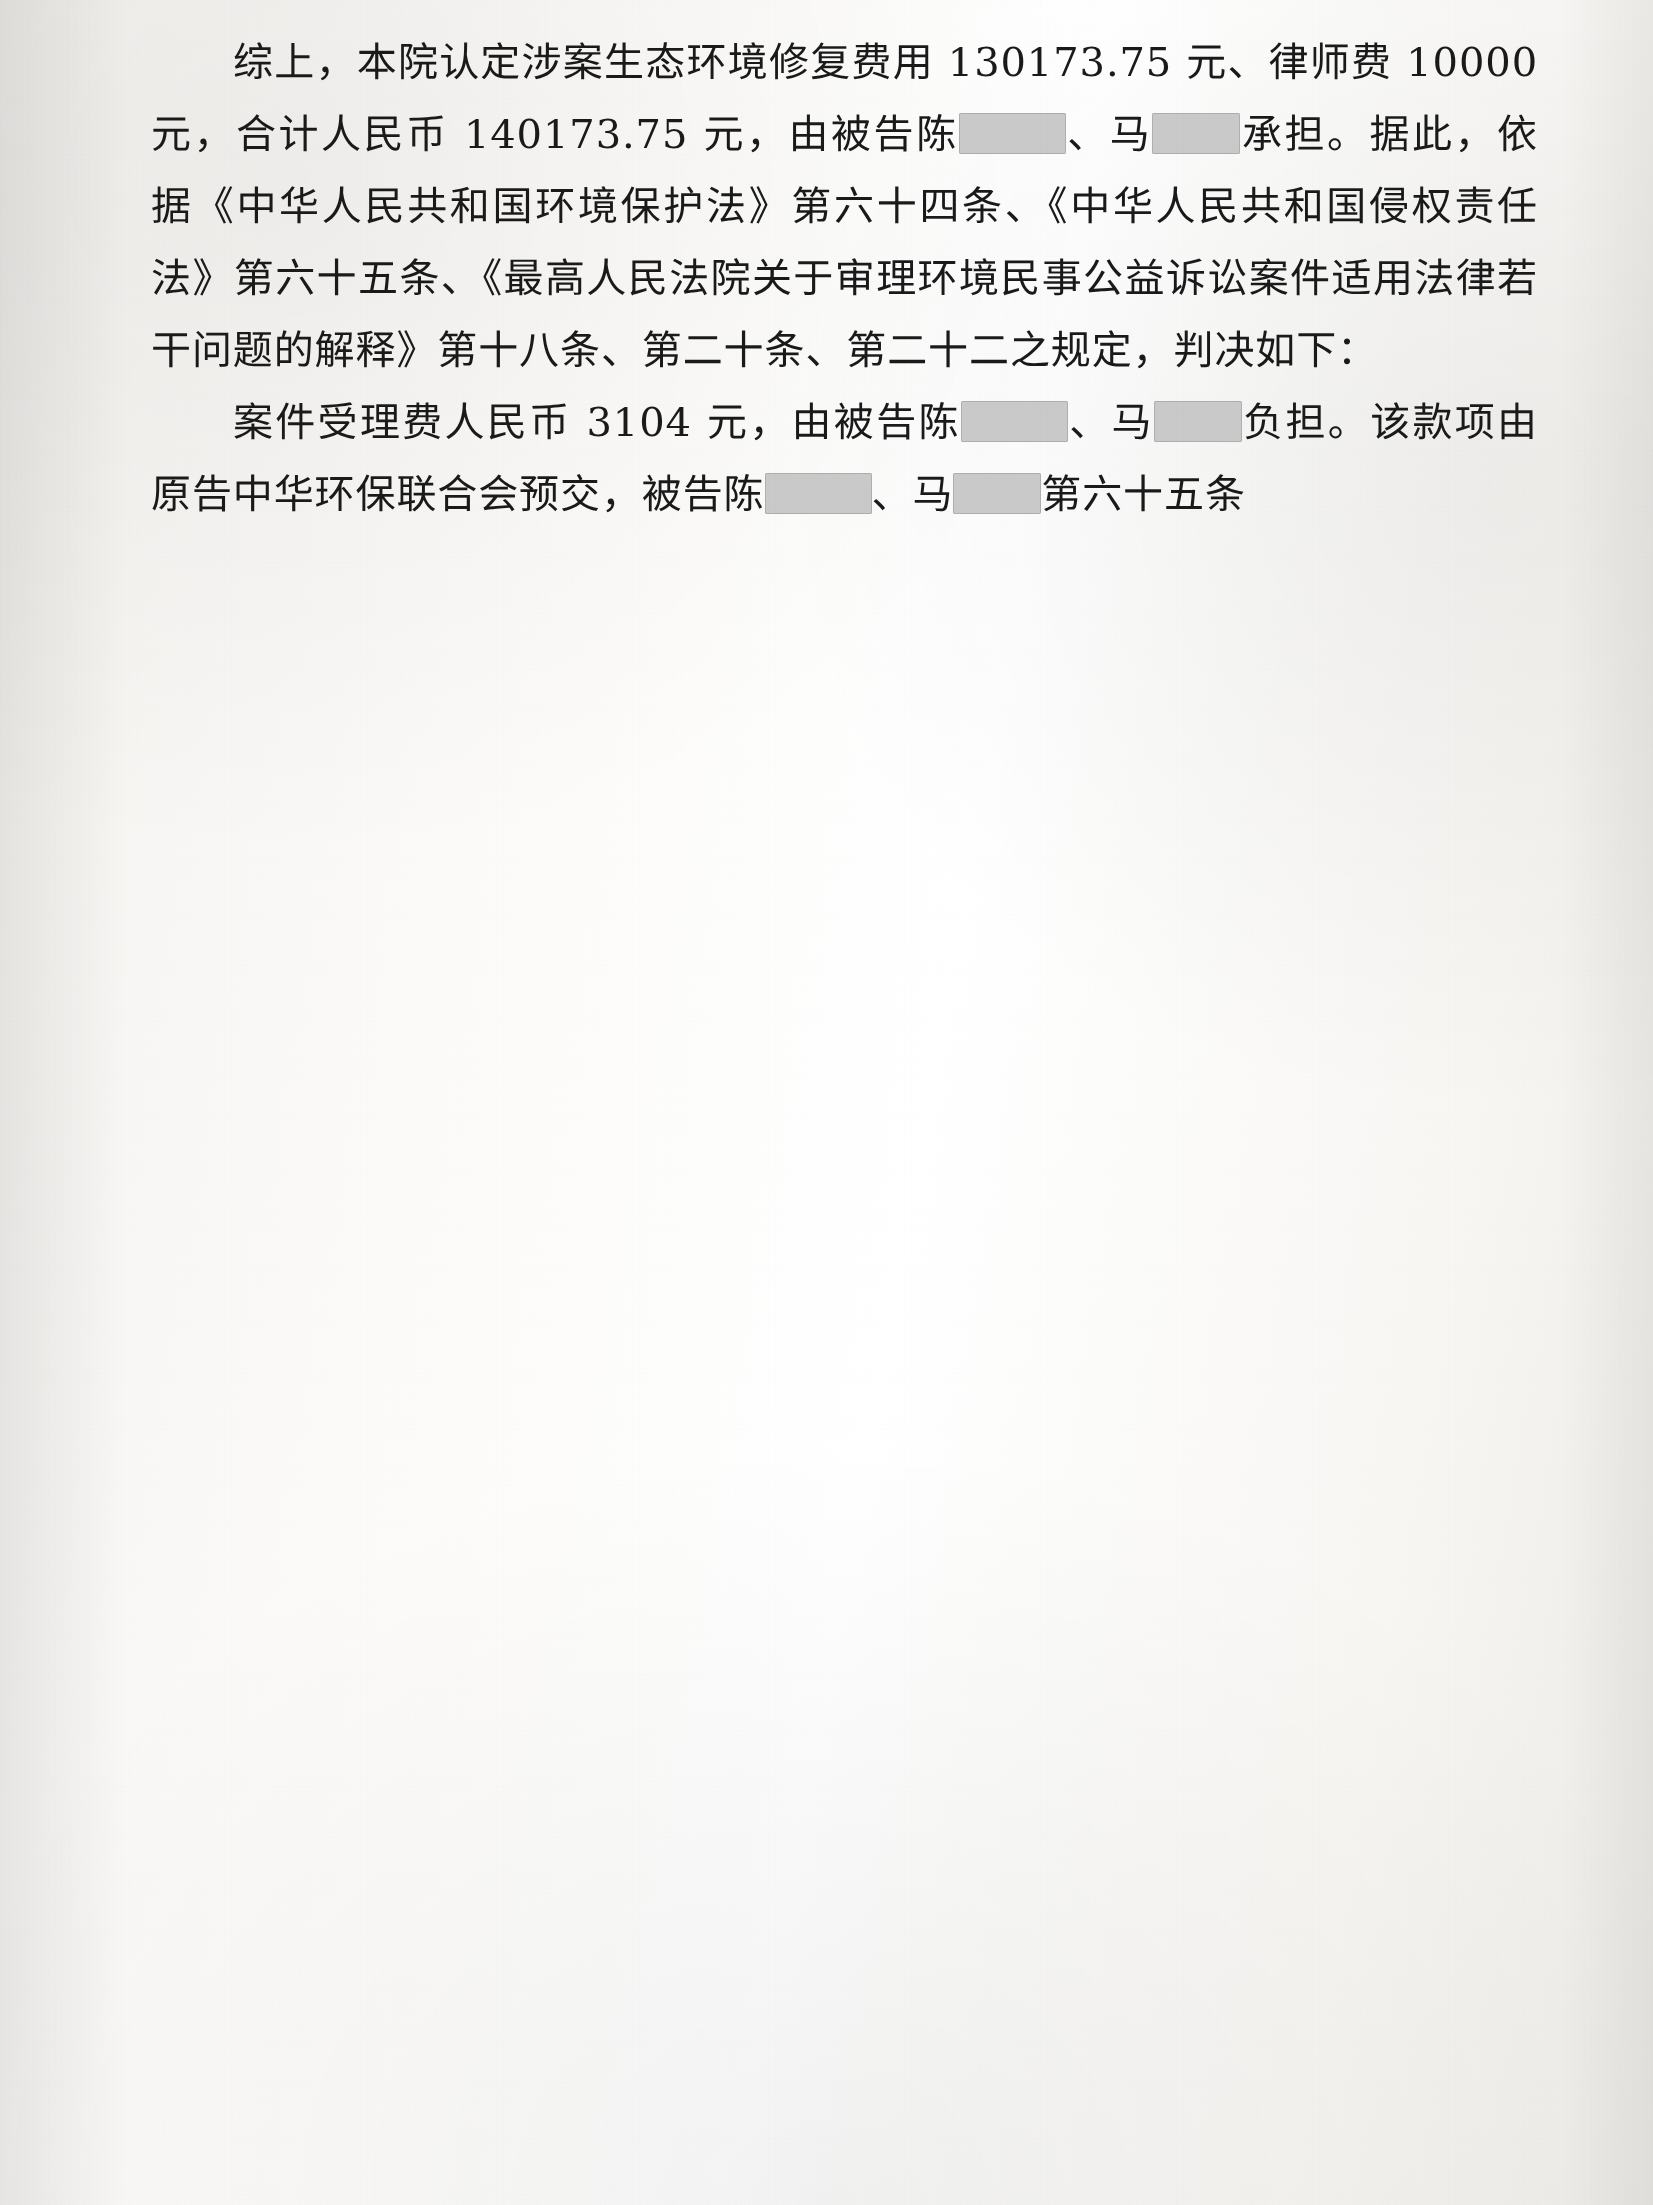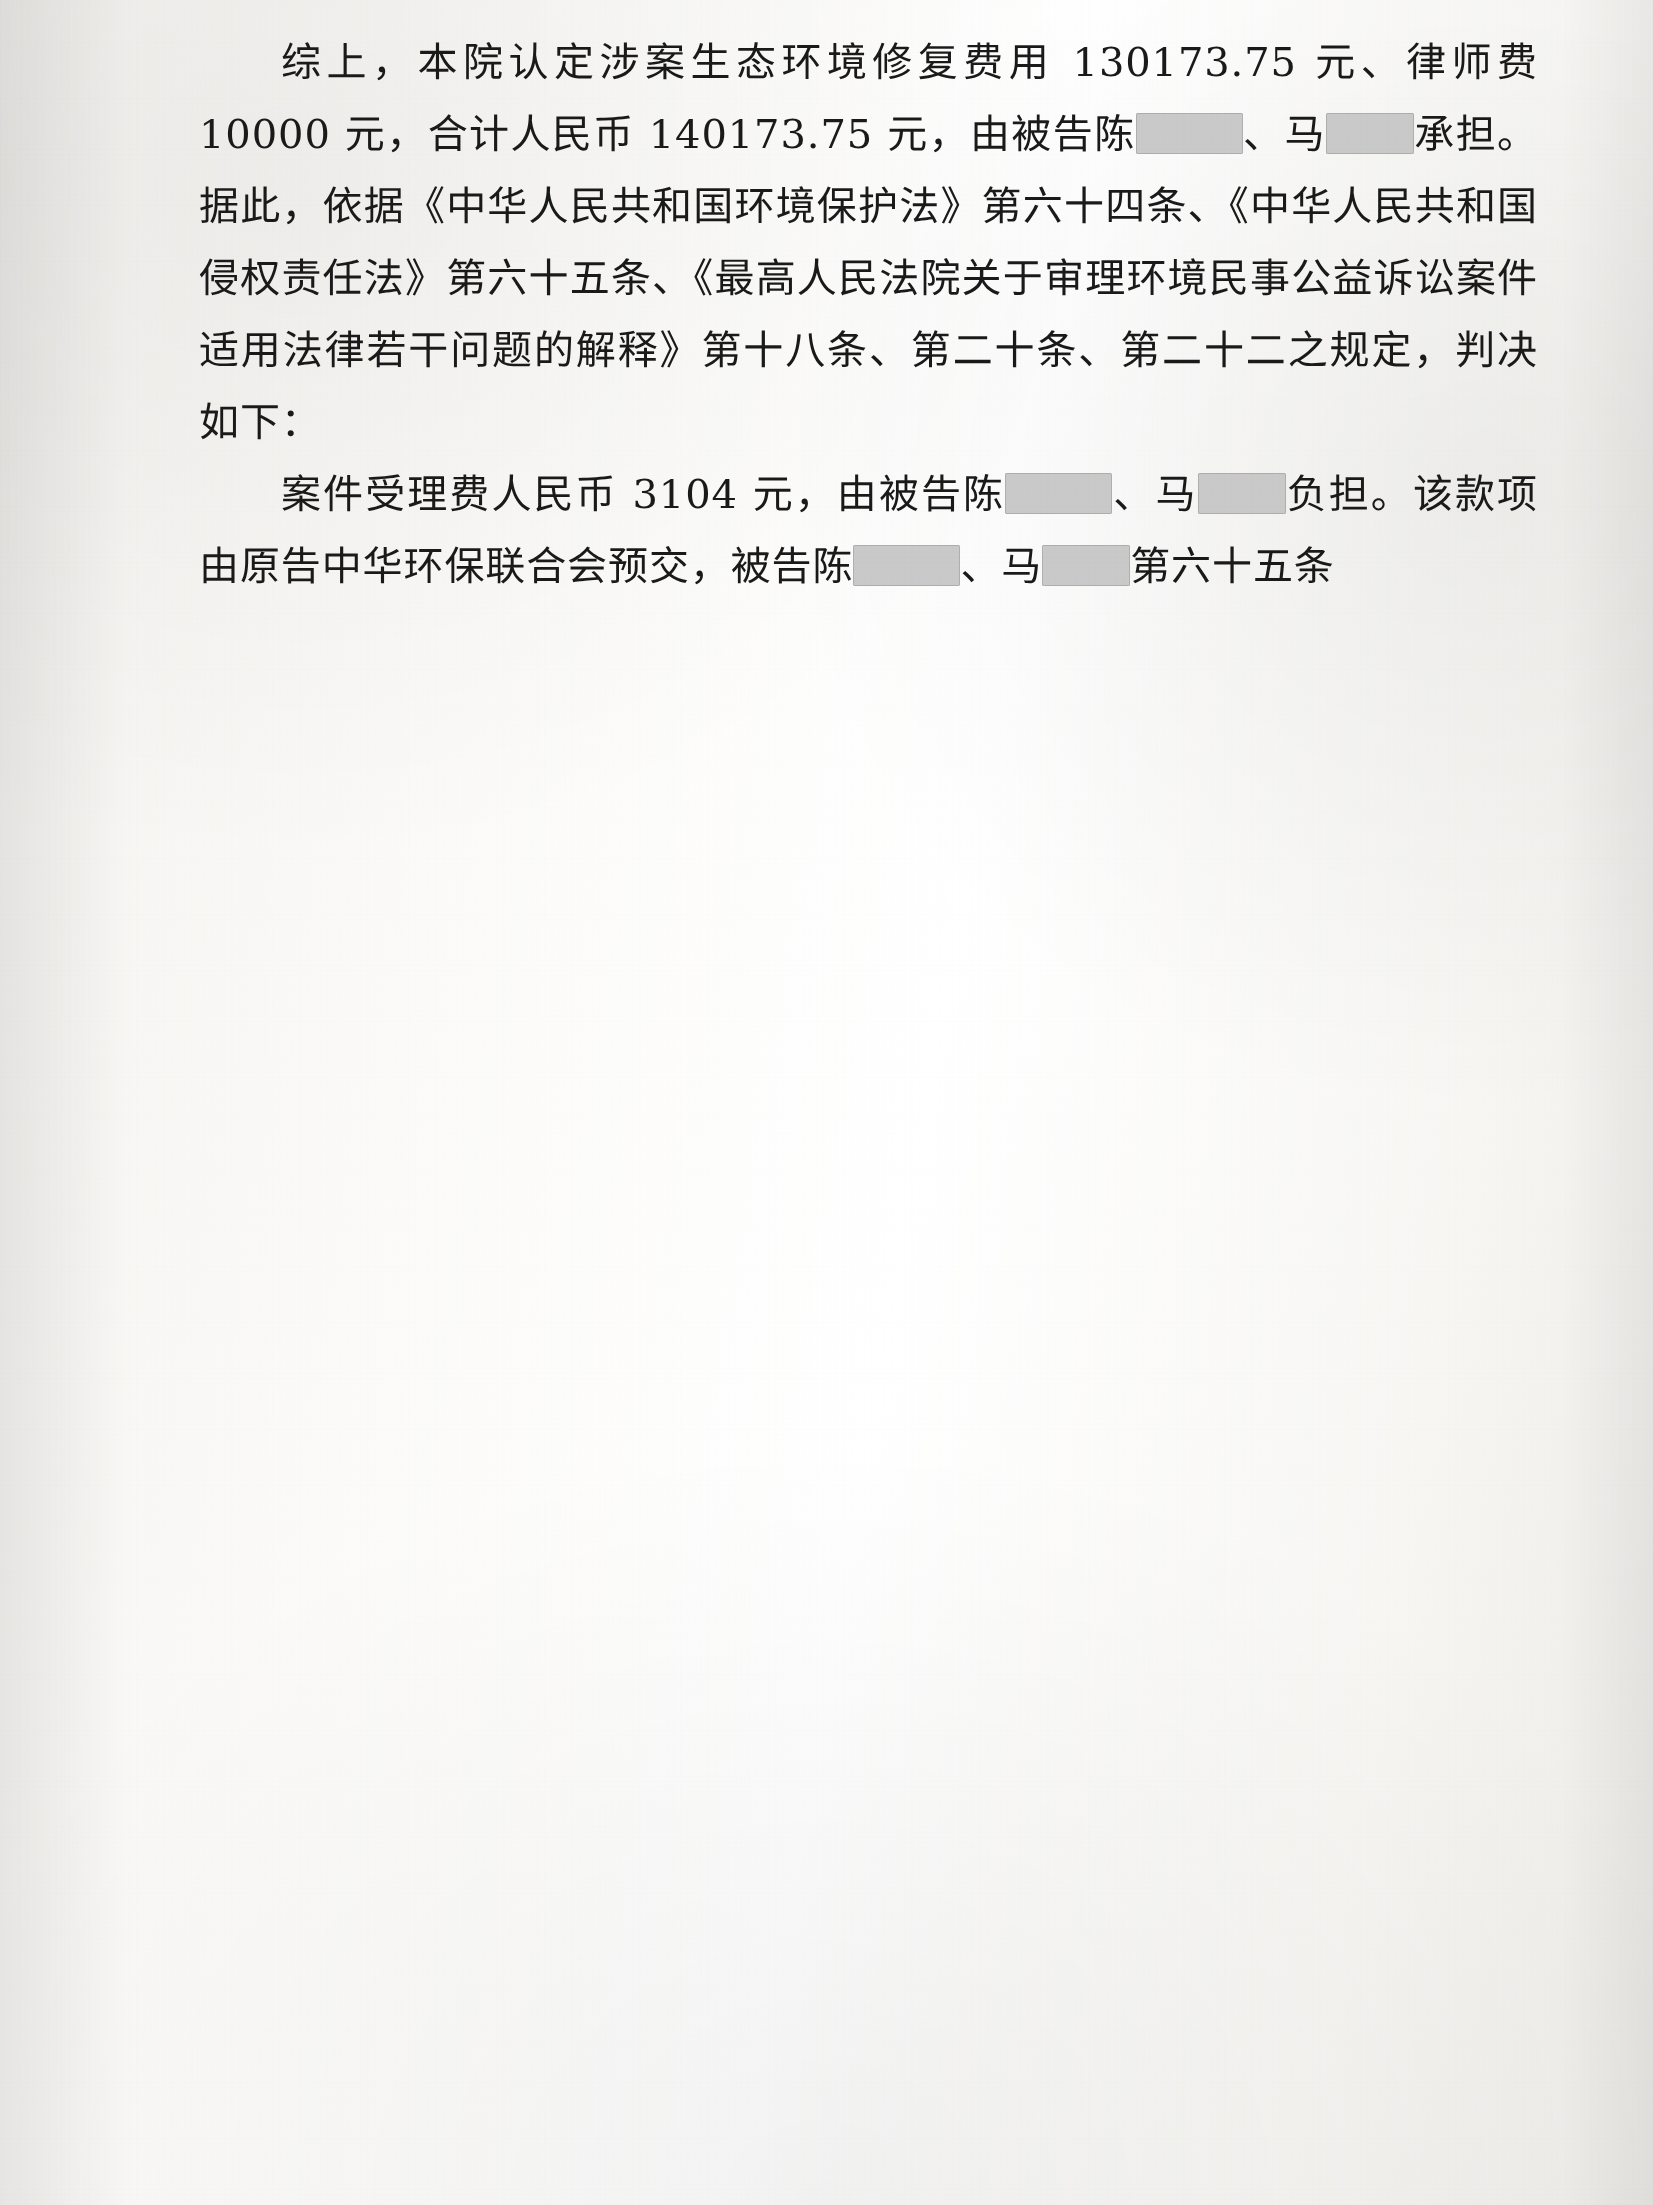--- a/index.html
+++ b/index.html
@@ -57,21 +57,20 @@
     text-justify: inter-character;
   }
 
   p.para {
     margin: 0 0 0 0;
     text-indent: 0;
     white-space: normal;
   }
   p.indent {
     text-indent: 82px;
-    margin-left: 48px;
   }
 
   
   .redact {
     display: inline-block;
     vertical-align: -6.8px;
     background: #c9c9c9;
     border-radius: 1.7px;
     box-shadow: inset 0 0 0 0.9px rgba(150,150,150,0.55);
   }

